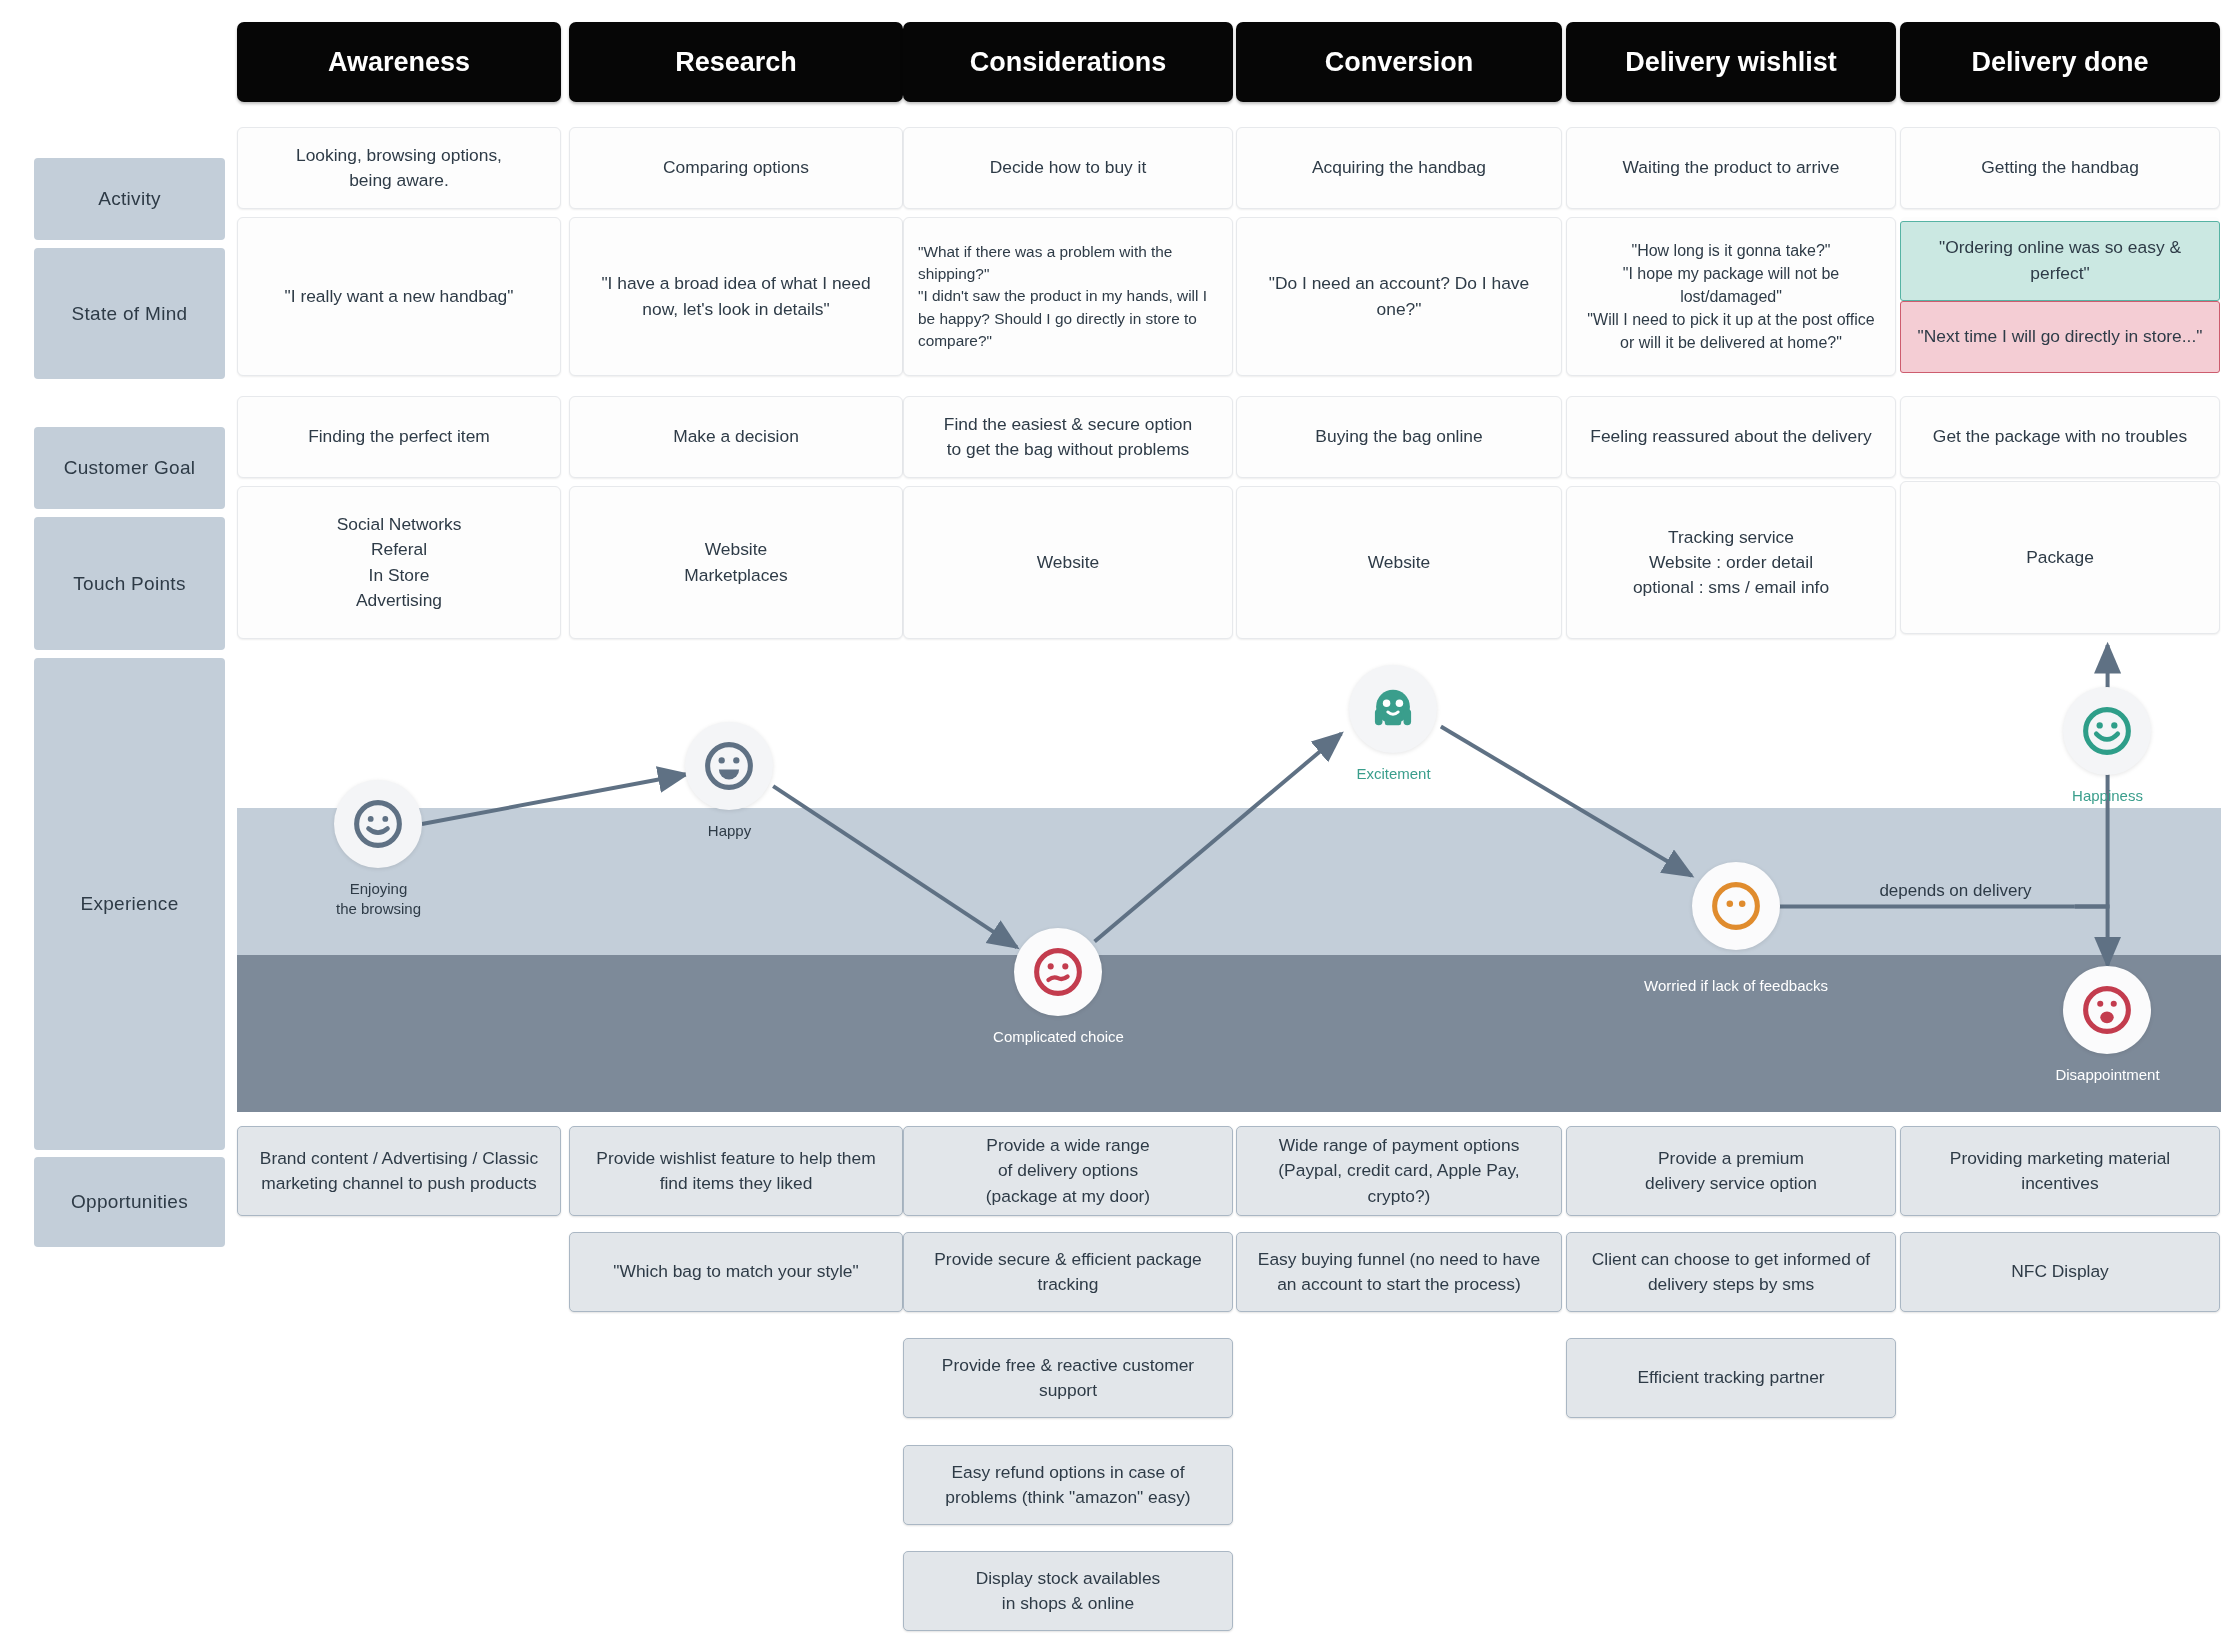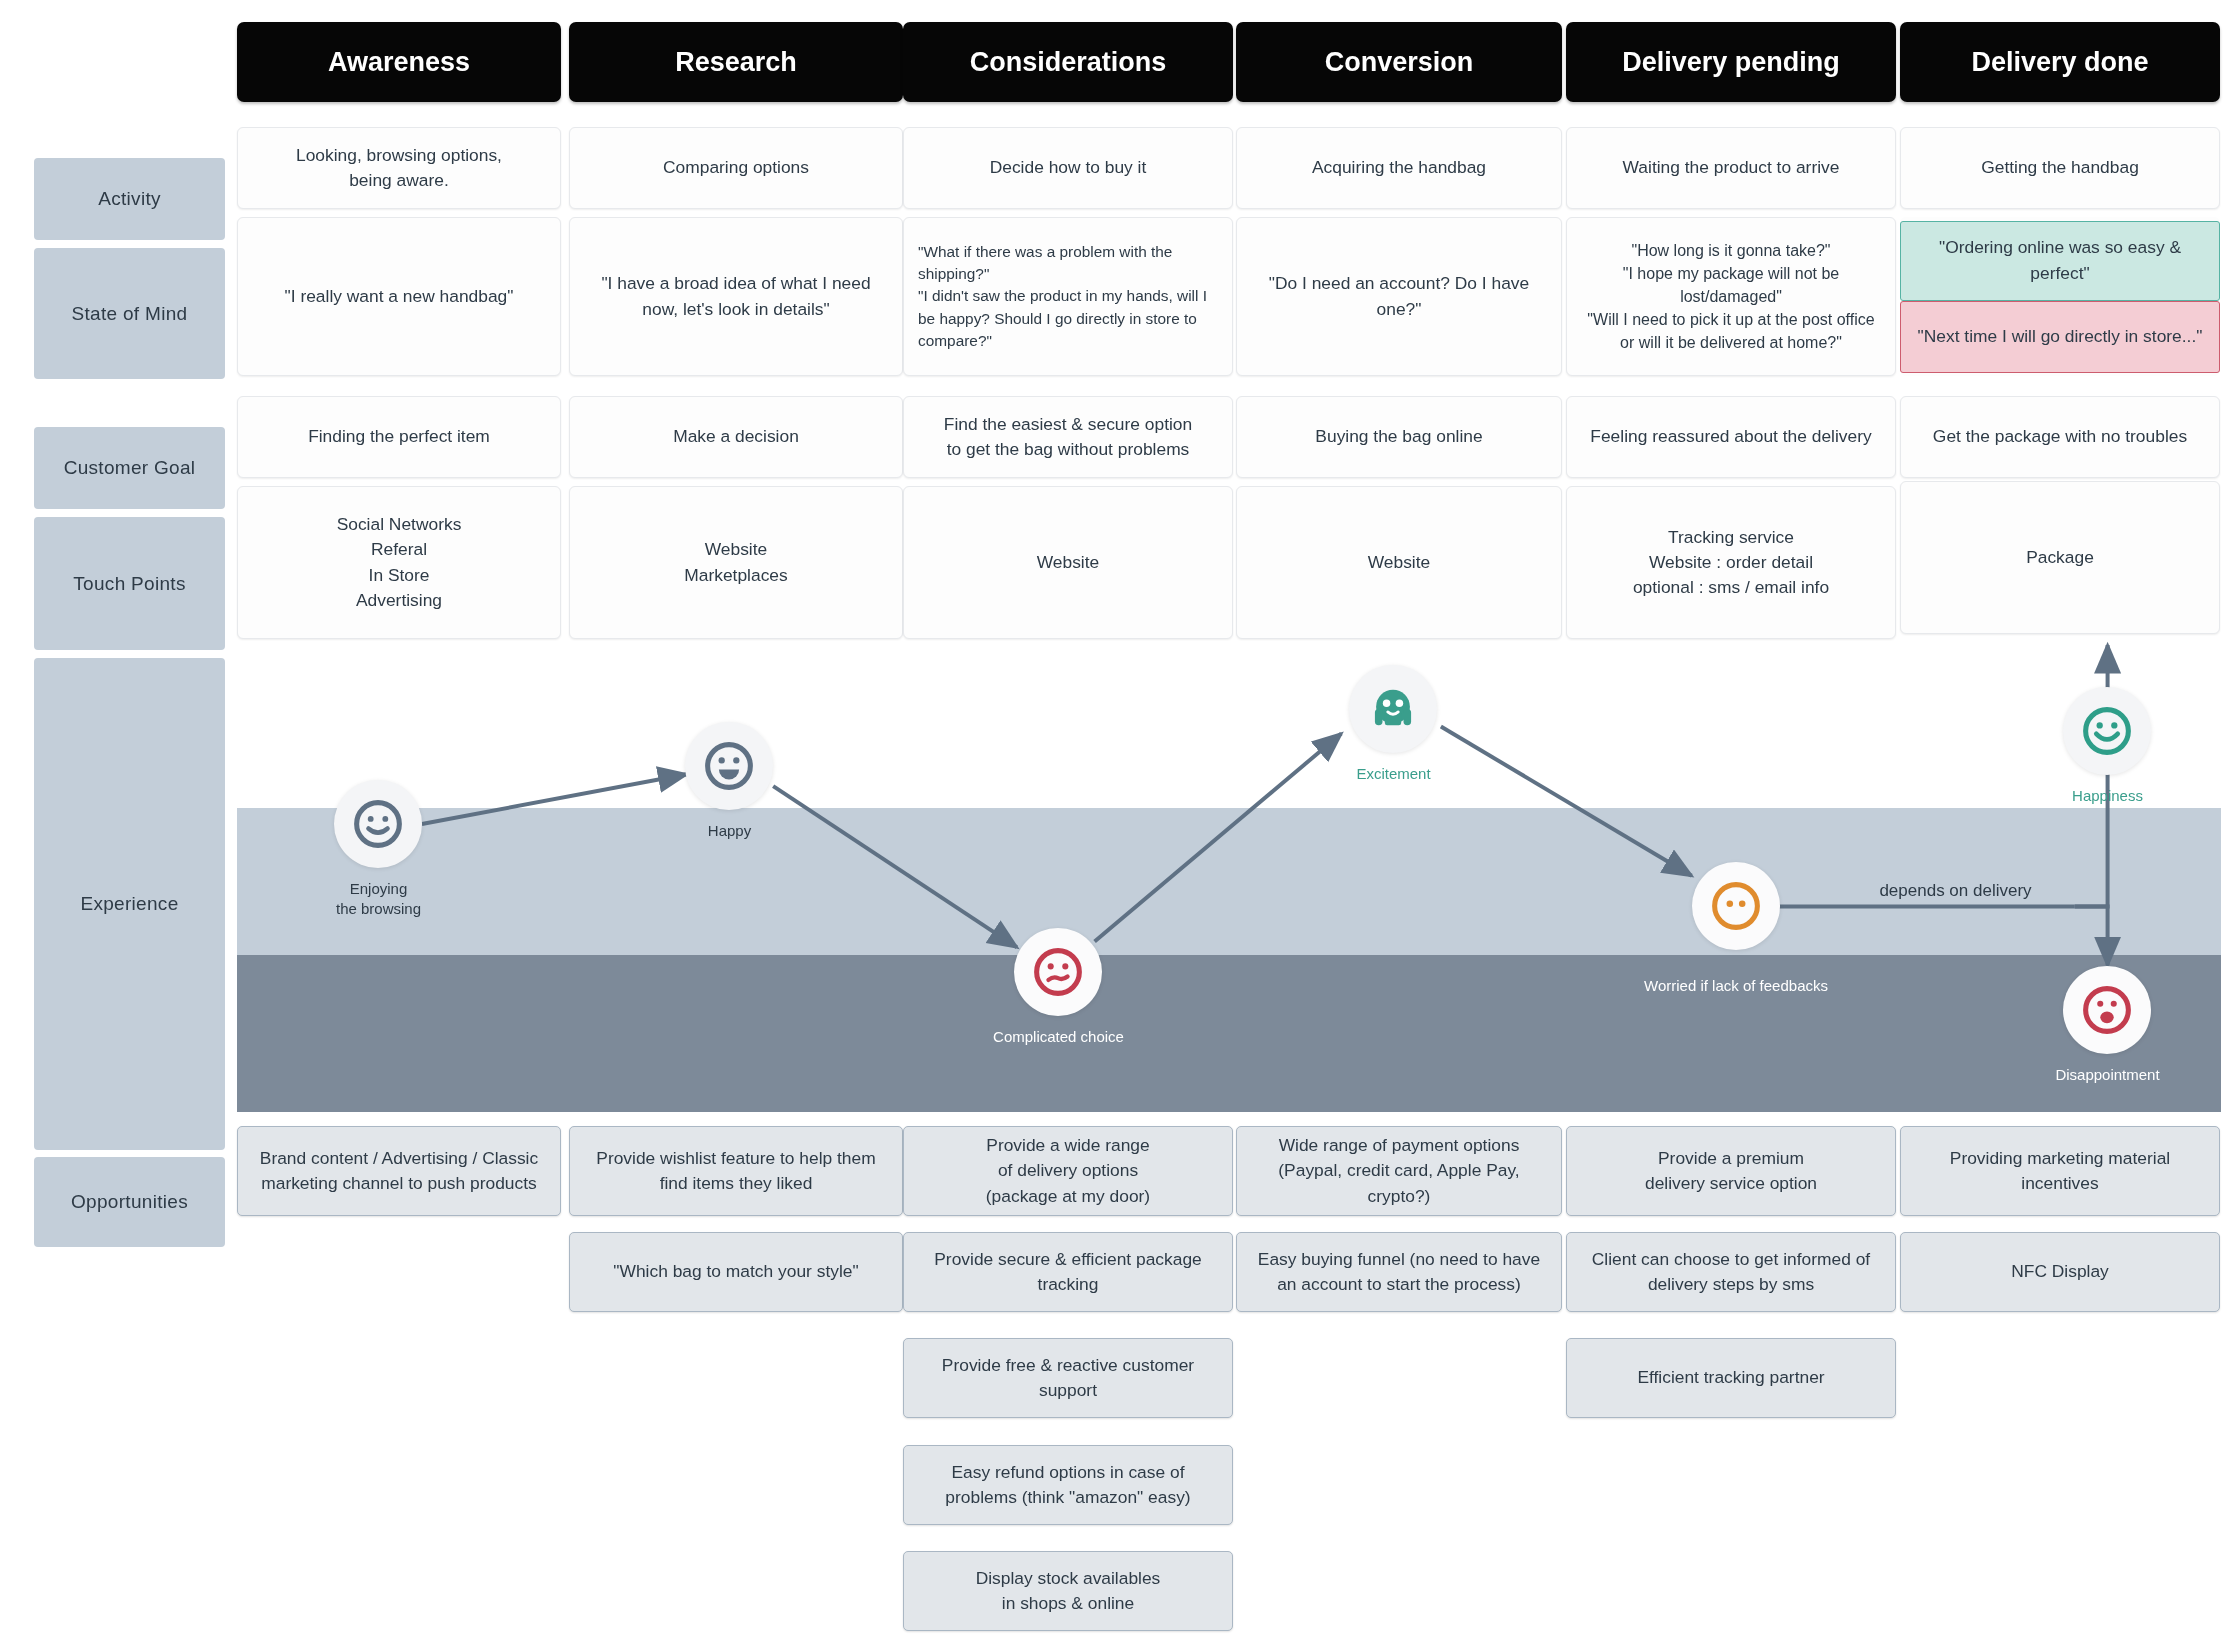--- a/index.html
+++ b/index.html
@@ -117,21 +117,21 @@
 <div class="colhead" style="left:569px;top:22px;width:334px;height:80px;">
   <span>Research</span>
 </div>
 <div class="colhead" style="left:903px;top:22px;width:330px;height:80px;">
   <span>Considerations</span>
 </div>
 <div class="colhead" style="left:1236px;top:22px;width:326px;height:80px;align-items:center;">
   <span>Conversion</span>
 </div>
 <div class="colhead" style="left:1566px;top:22px;width:330px;height:80px;">
-  <span>Delivery pending</span>
+  <span>Delivery wishlist</span>
 </div>
 <div class="colhead" style="left:1900px;top:22px;width:320px;height:80px;">
   <span>Delivery done</span>
 </div>
 
 <div class="rowlabel" style="left:34px;top:127px;width:191px;height:82px;">
   <span>Activity</span>
 </div>
 <div class="rowlabel" style="left:34px;top:217px;width:191px;height:131px;">
   <span>State of Mind</span>

